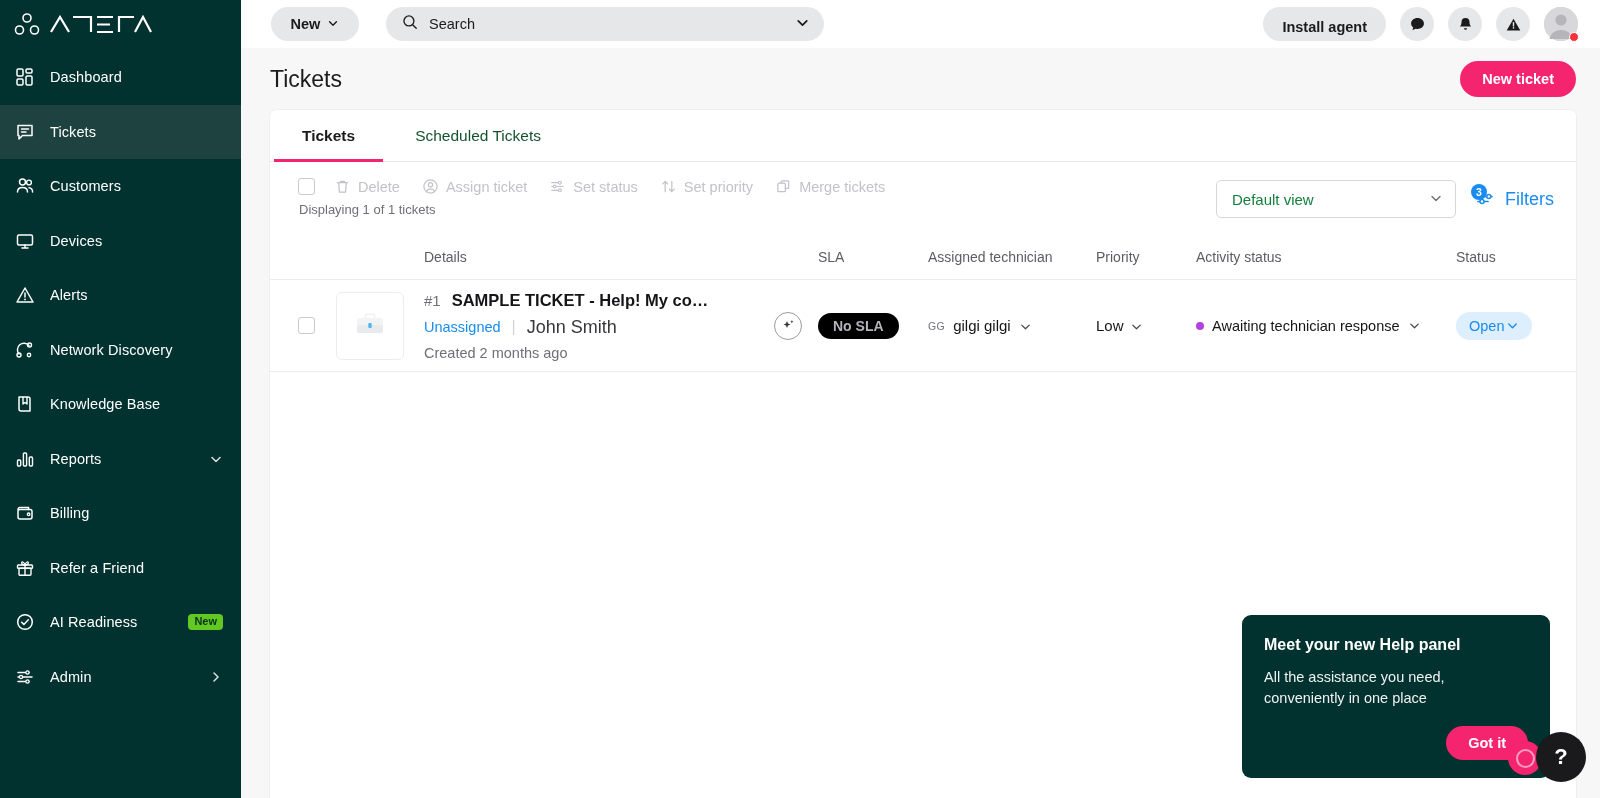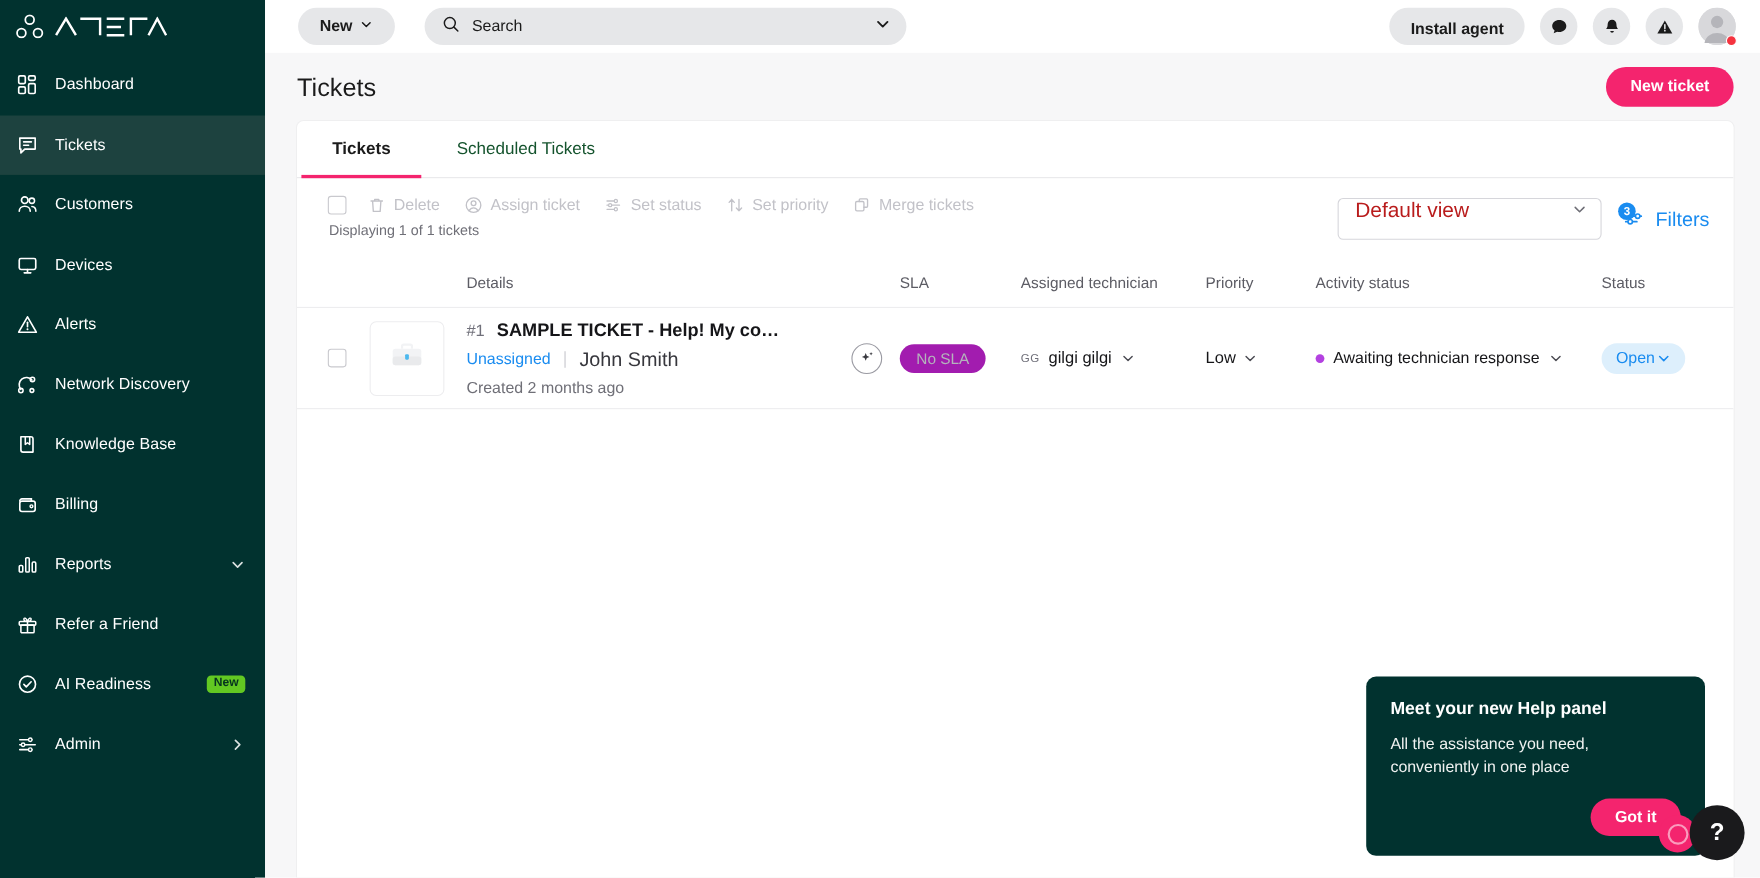--- a/index.html
+++ b/index.html
@@ -135,22 +135,22 @@
   }
   .act {
     display: flex; align-items: center; gap: 7px; margin-right: 22px;
     color: #C2C2C8; font-size: 14.5px; cursor: default; user-select: none;
   }
   .act svg { width: 17px; height: 17px; display: block; }
   .displaying { font-size: 13px; color: #6F6F77; padding-left: 1px; }
   .toolbar-right { margin-left: auto; display: flex; align-items: center; gap: 18px; padding-top:2px;}
   .view-select {
     width: 240px; height: 38px; border: 1px solid #D6D6DB; border-radius: 5px;
-    background: #fff; display: flex; align-items: flex-start; padding: 0 12px 0 15px;
-    font-size: 19px; color: #b91c1c; cursor: pointer;
+    background: #fff; display: flex; align-items: center; padding: 0 12px 0 15px;
+    font-size: 15px; color: #15803d; cursor: pointer;
   }
   .view-select .vs-chev { margin-left: auto; }
   .filters-btn { display: flex; align-items: center; gap: 9px; cursor: pointer; }
   .filters-ico-wrap { position: relative; width: 22px; height: 22px; }
   .filters-count {
     position: absolute; top: -4px; left: -3px; width: 16px; height: 16px;
     border-radius: 50%; background: #1A8CF0; color: #fff; font-size: 10.5px;
     font-weight: bold; display: flex; align-items: center; justify-content: center;
   }
   .filters-label { color: #1A8CF0; font-size: 18px; }
@@ -190,21 +190,21 @@
   .t-customer { color: #37373D; font-size: 18px; }
   .det-line3 { margin-top: 7px; font-size: 14.5px; color: #6F6F77; }
   .ai-btn {
     width: 28px; height: 28px; border-radius: 50%; border: 1px solid #9A9AA2;
     background: #fff; display: flex; align-items: center; justify-content: center;
     cursor: pointer; flex: 0 0 28px; margin-right: 16px;
   }
   .pill-nosla {
     display: inline-flex; align-items: center; justify-content: center;
     height: 26px; padding: 0 15px; border-radius: 13px;
-    background: #a21caf; color: #B4B4BB; font-size: 14px;
+    background: #000000; color: #B4B4BB; font-size: 14px; font-weight: bold;
   }
   .tech-cell { display: flex; align-items: center; gap: 8px; cursor: pointer; }
   .tech-initials { font-size: 10.5px; color: #70707A; letter-spacing: .4px; }
   .tech-name { font-size: 15px; color: #151518; }
   .prio-cell { display: flex; align-items: center; gap: 6px; cursor: pointer;
                font-size: 15px; color: #151518; }
   .actst-cell { display: flex; align-items: center; gap: 8px; cursor: pointer;
                 font-size: 14.5px; color: #151518; }
   .dot-purple { width: 8px; height: 8px; border-radius: 50%; background: #B341E0; flex:0 0 8px;}
   .pill-open {
@@ -350,43 +350,43 @@
               <path d="M4 3h9a2 2 0 012 2v12H6a2 2 0 01-2-2z" stroke="#fff" stroke-width="1.5" stroke-linejoin="round"></path>
               <path d="M8 3v7l2-1.5L12 10V3" stroke="#fff" stroke-width="1.4" stroke-linejoin="round"></path>
             </svg>
         </span>
         <span class="nav-label">Knowledge Base</span>
       </div>
 
       <div class="nav-item">
         <span class="nav-ico">
           <svg viewBox="0 0 20 20" fill="none">
-              <path d="M3 6.5A2 2 0 015 4.5h8.5v2" stroke="#fff" stroke-width="1.5" stroke-linecap="round"></path>
-              <rect x="3" y="6.5" width="14" height="9.5" rx="2" stroke="#fff" stroke-width="1.5"></rect>
-              <circle cx="13.6" cy="11.3" r="1.3" stroke="#fff" stroke-width="1.3"></circle>
-            </svg>
-        </span>
-        <span class="nav-label">Billing</span>
-      </div>
-
-      <div class="nav-item">
-        <span class="nav-ico">
-          <svg viewBox="0 0 20 20" fill="none">
               <rect x="2.5" y="11" width="3.2" height="6" rx="1" stroke="#fff" stroke-width="1.4"></rect>
               <rect x="8.4" y="4" width="3.2" height="13" rx="1" stroke="#fff" stroke-width="1.4"></rect>
               <rect x="14.3" y="8" width="3.2" height="9" rx="1" stroke="#fff" stroke-width="1.4"></rect>
             </svg>
         </span>
         <span class="nav-label">Reports</span>
         <span class="nav-spacer"></span>
         <span class="chev">
           <svg viewBox="0 0 14 14" fill="none">
               <path d="M3 5.5L7 9.5L11 5.5" stroke="#fff" stroke-width="1.5" stroke-linecap="round" stroke-linejoin="round"></path>
             </svg>
         </span>
+      </div>
+
+      <div class="nav-item">
+        <span class="nav-ico">
+          <svg viewBox="0 0 20 20" fill="none">
+              <path d="M3 6.5A2 2 0 015 4.5h8.5v2" stroke="#fff" stroke-width="1.5" stroke-linecap="round"></path>
+              <rect x="3" y="6.5" width="14" height="9.5" rx="2" stroke="#fff" stroke-width="1.5"></rect>
+              <circle cx="13.6" cy="11.3" r="1.3" stroke="#fff" stroke-width="1.3"></circle>
+            </svg>
+        </span>
+        <span class="nav-label">Billing</span>
       </div>
 
       <div class="nav-item">
         <span class="nav-ico">
           <svg viewBox="0 0 20 20" fill="none">
               <rect x="2.5" y="7" width="15" height="3.3" rx=".8" stroke="#fff" stroke-width="1.4"></rect>
               <rect x="4" y="10.3" width="12" height="7" rx="1" stroke="#fff" stroke-width="1.4"></rect>
               <path d="M10 7v10.3" stroke="#fff" stroke-width="1.4"></path>
               <path d="M10 7C8.5 7 6.7 6.4 6.7 4.9S8.8 3.3 10 7zM10 7c1.5 0 3.3-.6 3.3-2.1S11.2 3.3 10 7z" stroke="#fff" stroke-width="1.3" stroke-linejoin="round"></path>
             </svg>

